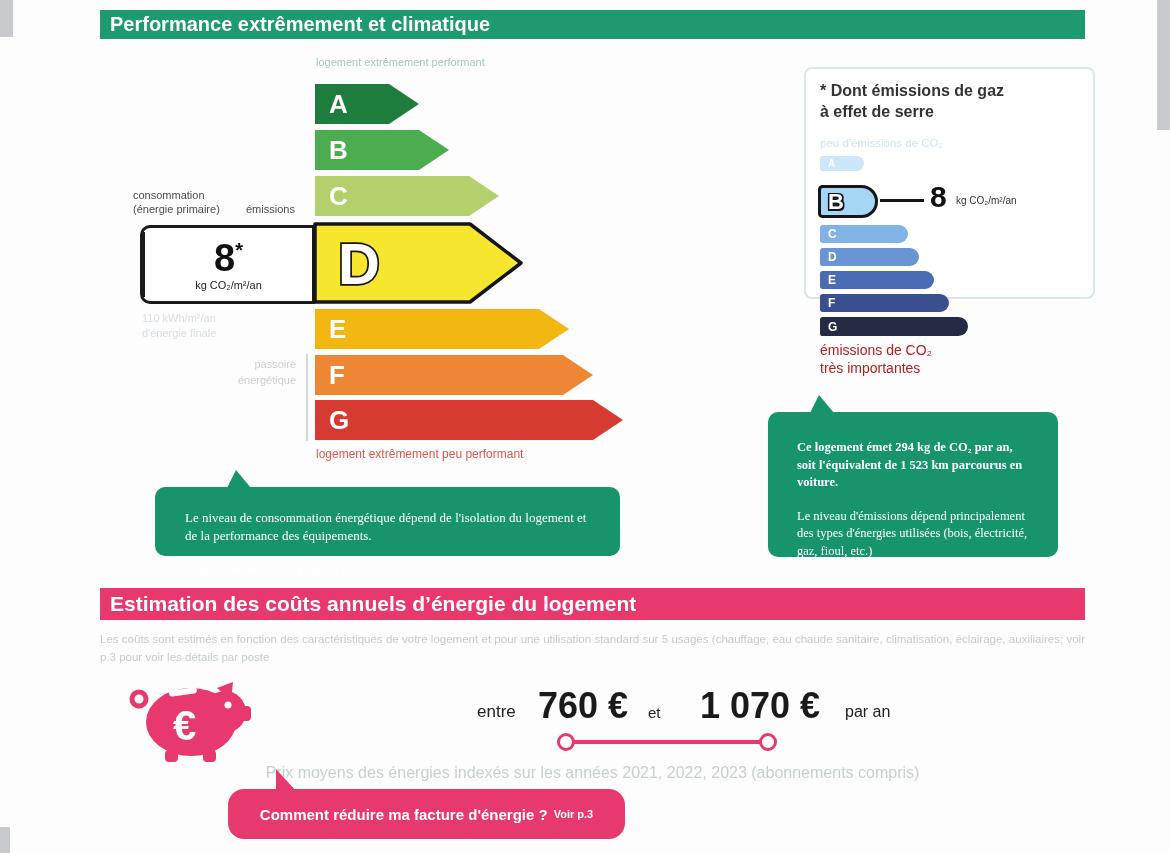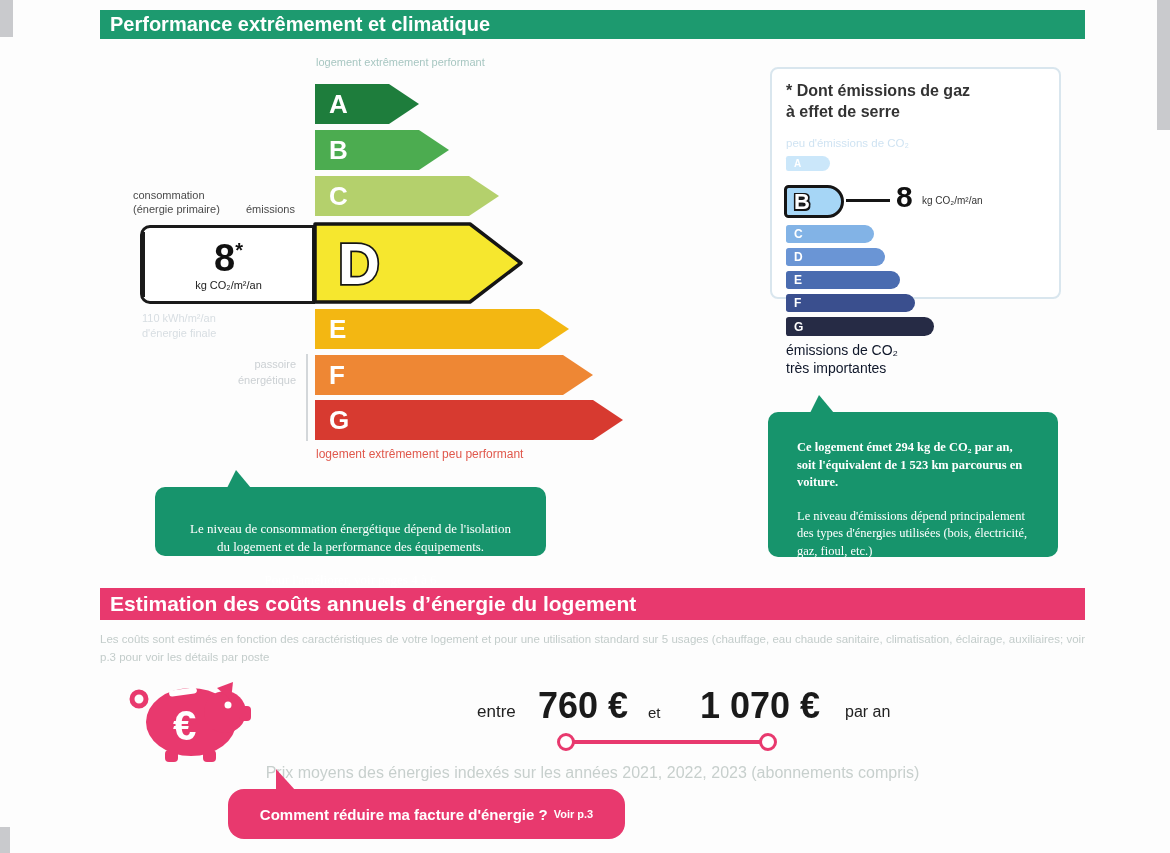--- a/index.html
+++ b/index.html
@@ -54,31 +54,31 @@
   .passoire{position:absolute;left:196px;top:357px;width:100px;text-align:right;
             font-size:11px;line-height:1.45;color:#bfc5c9;opacity:.8;}
   .passoire-line{position:absolute;left:306px;top:354px;width:2px;height:87px;background:#d3d7da;}
 
   
   .callout{position:absolute;background:var(--green-callout,#17946c);color:#fff;
            border-radius:10px;box-sizing:border-box;}
   .callout .ptr{position:absolute;width:0;height:0;
                 border-bottom:18px solid var(--green-callout,#17946c);
                 border-left:9px solid transparent;border-right:15px solid transparent;top:-17px;}
-  .callout.left{left:155px;top:487px;width:391px;height:69px;padding:17px 14px;
-                font-size:13px;line-height:1.35;text-align:center;}
+  .callout.left{left:155px;top:487px;width:465px;height:69px;padding:6px 14px;
+                font-size:13px;line-height:1.35;}
   .callout.left .ptr{left:72px;}
   .callout.right{left:768px;top:412px;width:290px;height:145px;padding:11px 13px;
                  font-size:12.5px;line-height:1.4;}
   .callout.right .ptr{left:42px;top:-17px;}
   .callout p{margin:16px;font-family:Liberation Serif, serif;}
   .callout .bold{font-weight:bold;}
 
   
-  .co2-card{position:absolute;left:770px;top:67px;width:291px;height:232px;background:#fff;
+  .co2-card{position:absolute;left:804px;top:67px;width:291px;height:232px;background:#fff;
             border:2px solid #d9e6ee;border-radius:8px;box-sizing:border-box;}
   .co2-title{position:absolute;left:14px;top:12px;font-size:16px;font-weight:600;color:#333;
              line-height:1.3;}
   .co2-low{position:absolute;left:14px;top:68px;font-size:11.5px;color:#c3dcef;opacity:.8;}
   .co2-bar{position:absolute;left:14px;display:flex;align-items:center;padding-left:8px;
            box-sizing:border-box;color:#fff;font-weight:bold;font-size:12px;
            border-radius:3px 10px 10px 3px;height:18px;}
   .co2-a{top:87px;width:44px;height:15px;background:var(--co2-a,#cbe7fa);font-size:10px;}
   .co2-c{top:156px;width:88px;background:var(--co2-c,#82b3e6);}
   .co2-d{top:179px;width:99px;background:var(--co2-d,#6a95d5);}
@@ -88,21 +88,21 @@
   .co2-bubble{position:absolute;left:12px;top:116px;width:60px;height:33px;
               background:var(--co2-b,#a6d6f6);border:3px solid #151515;
               border-radius:5px 18px 18px 5px;box-sizing:border-box;
               display:flex;align-items:center;padding-left:7px;font-size:22px;font-weight:bold;}
   .outline-dark{color:#fff;text-shadow:-1.5px -1.5px 0 #151515,1.5px -1.5px 0 #151515,
      -1.5px 1.5px 0 #151515,1.5px 1.5px 0 #151515,-1.5px 0 0 #151515,1.5px 0 0 #151515,
      0 -1.5px 0 #151515,0 1.5px 0 #151515;}
   .co2-line{position:absolute;left:74px;top:130px;width:44px;height:3px;background:#151515;}
   .co2-val{position:absolute;left:124px;top:111px;font-size:30px;font-weight:bold;color:#111;}
   .co2-unit{position:absolute;left:150px;top:126px;font-size:10px;color:#333;}
-  .co2-high{position:absolute;left:14px;top:272px;font-size:14px;color:#0f172a;line-height:1.3;}
+  .co2-high{position:absolute;left:14px;top:272px;font-size:14px;color:#b91c1c;line-height:1.3;}
 
   
   .cost-desc{position:absolute;left:100px;top:630px;width:985px;font-size:11.5px;
              line-height:1.6;color:#b9c4c2;text-align:justify;opacity:.85;}
   .piggy{position:absolute;left:125px;top:672px;}
   .cost-entre{position:absolute;left:477px;top:702px;font-size:17px;color:#222;}
   .cost-min{position:absolute;left:538px;top:685px;font-size:36px;font-weight:bold;color:#1a1a1a;}
   .cost-et{position:absolute;left:648px;top:704px;font-size:15px;color:#222;}
   .cost-max{position:absolute;left:700px;top:685px;font-size:36px;font-weight:bold;color:#1a1a1a;}
   .cost-paran{position:absolute;left:845px;top:703px;font-size:16px;color:#222;}

